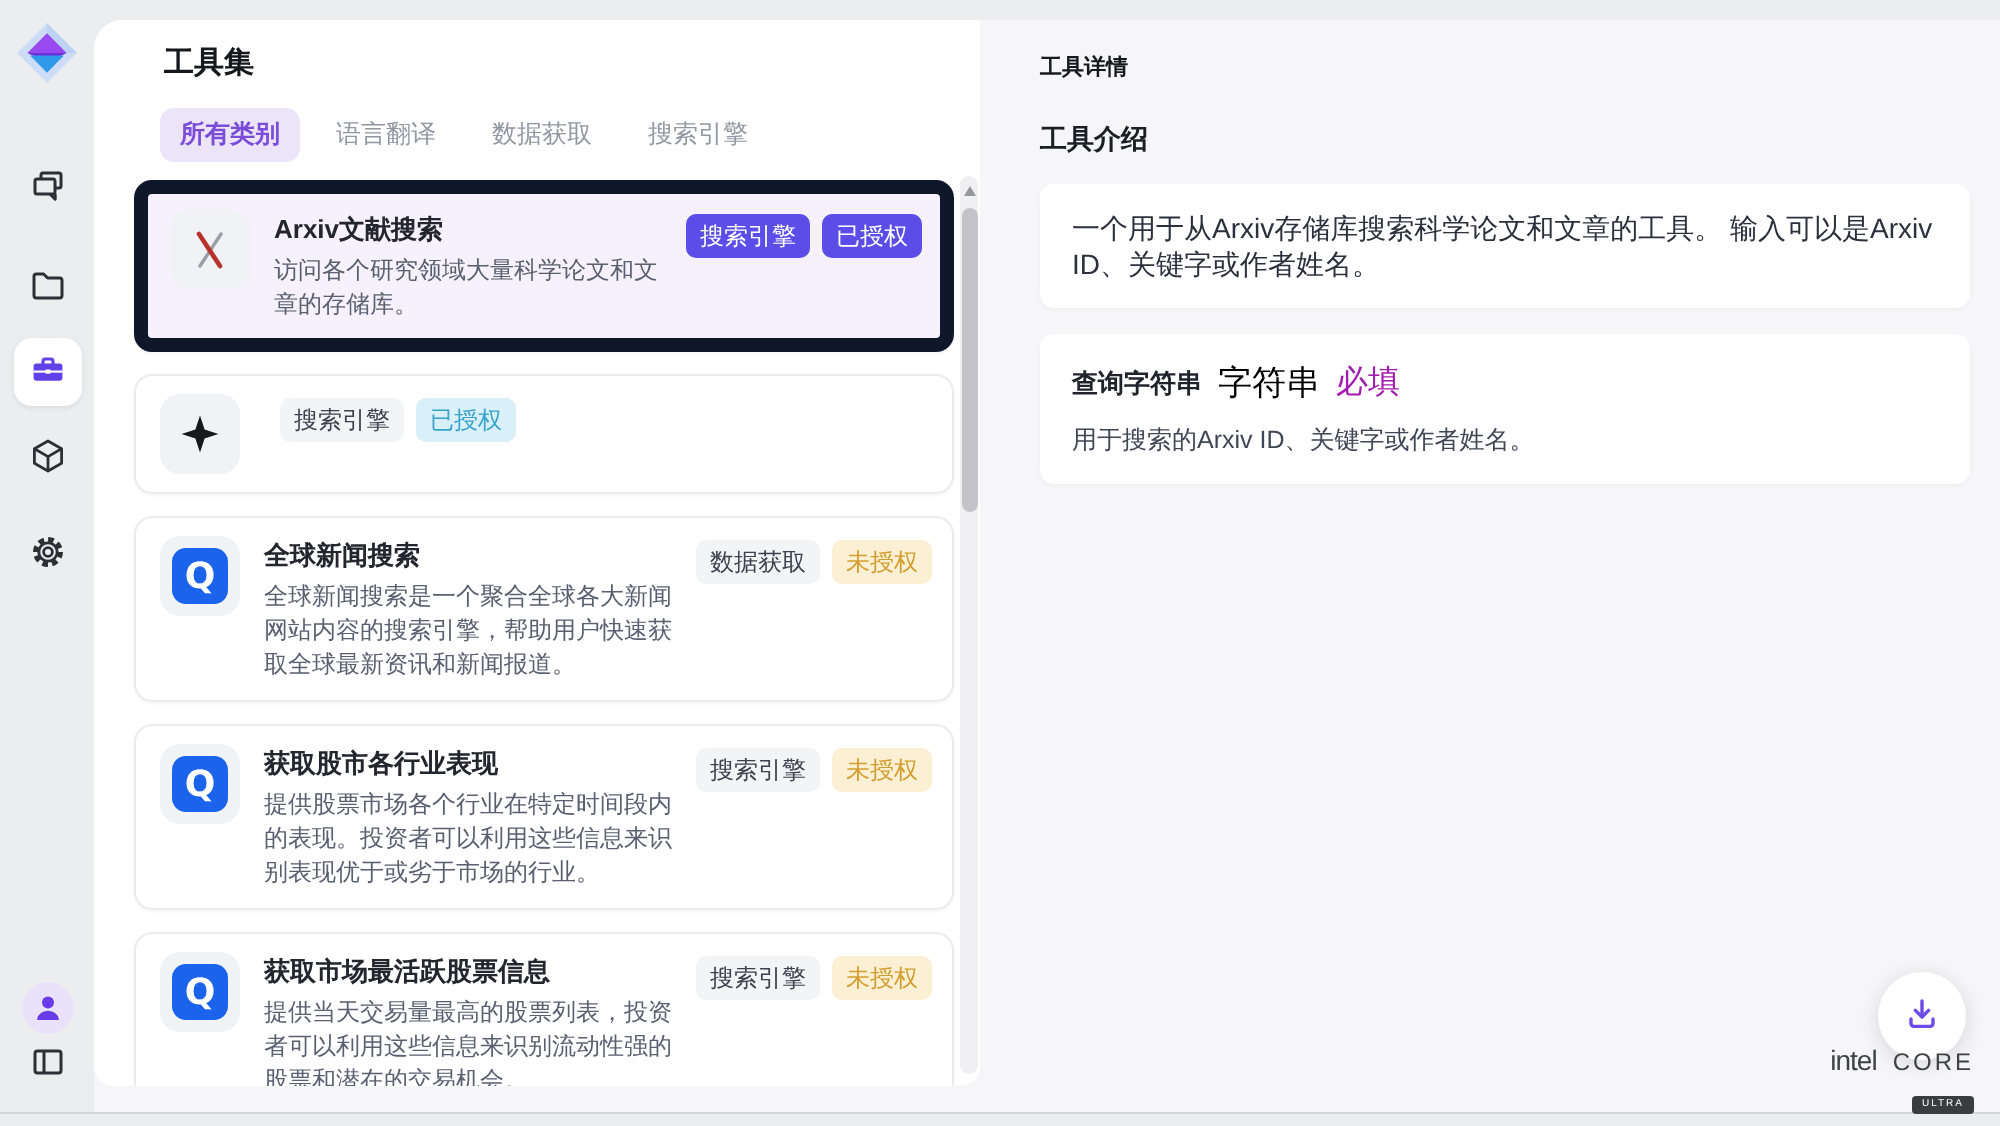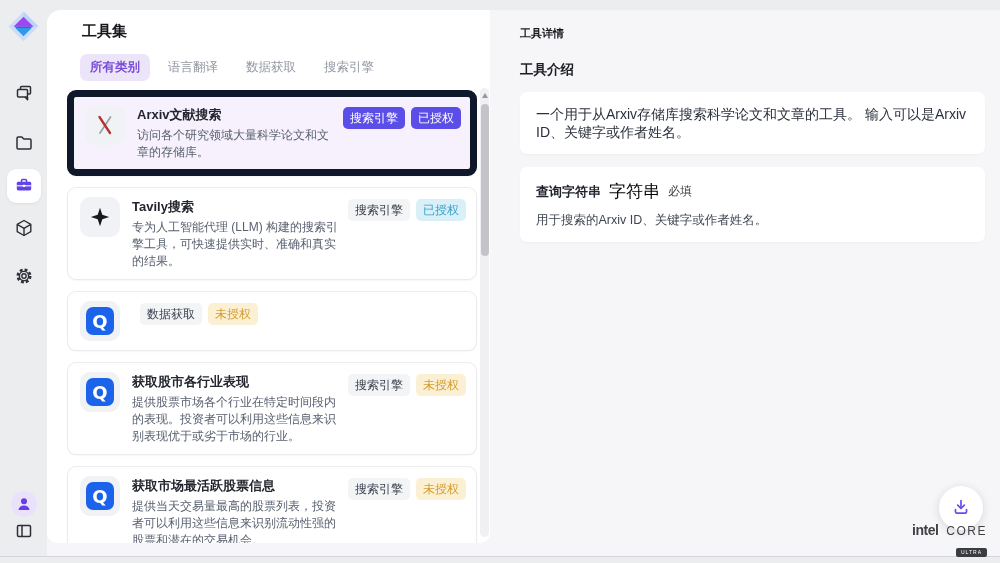--- a/index.html
+++ b/index.html
@@ -44,28 +44,28 @@
 
   
   .details{position:absolute;left:443px;top:0;width:510px;height:546px;padding:16px 15px 0 30px}
   .details-title{font-size:11px;font-weight:bold;color:#17181d}
   .section-h{font-size:13.5px;font-weight:bold;color:#1c1e24;margin-top:20px}
   .d-card{background:#ffffff;border-radius:7px;margin-top:13px;padding:13px 16px;box-shadow:0 1px 2px rgba(20,20,40,.03)}
   .d-intro{font-size:14px;color:#2b313c;line-height:18px}
   .param-row{display:flex;align-items:center;gap:8px}
   .param-name{font-size:13px;font-weight:bold;color:#1f232b}
   .param-type{font-size:17px;color:#000000}
-  .param-req{font-size:12px;color:#404040}
+  .param-req{font-size:16px;color:#a21caf}
   .param-desc{font-size:12.5px;color:#3f4654;margin-top:9px;line-height:17px}
 
   
   .dl-btn{position:absolute;right:17px;bottom:33px;width:44px;height:44px;border-radius:50%;background:#fff;border:none;box-shadow:0 2px 10px rgba(30,30,60,.14);display:flex;align-items:center;justify-content:center;cursor:pointer;z-index:5}
   .intel{position:absolute;right:13px;bottom:6px;text-align:right;color:#3f4145;z-index:5;line-height:13px}
   .i-top{font-size:0}
-  .i-word{font-size:14px;font-weight:bold;letter-spacing:-0.5px}
+  .i-word{font-size:14px;font-weight:normal;letter-spacing:-0.5px}
   .i-core{font-size:12px;letter-spacing:1.5px;margin-left:8px;text-transform:uppercase}
   .i-badge{display:inline-block;background:#3a3c40;color:#fff;font-size:5px;line-height:7px;padding:1px 5px;border-radius:2px;letter-spacing:1px;text-transform:uppercase;margin-top:1px}
   .bottom-line{position:absolute;left:0;top:556px;width:1000px;height:1px;background:#d2d6dc;z-index:4}
 </style>
 </head>
 <body>
 
 <aside class="sidebar">
   <div class="logo">
     <svg viewBox="0 0 30 30" width="31" height="31">
@@ -164,32 +164,32 @@
             <span class="badge b-solid">搜索引擎</span>
             <span class="badge b-solid">已授权</span>
           </div>
         </div>
         <div class="tool-card">
           <div class="tool-icon">
             <svg width="24" height="24" viewBox="0 0 24 24">
               <path d="M12 2.8 L14.3 9.7 L21.2 12 L14.3 14.3 L12 21.2 L9.7 14.3 L2.8 12 L9.7 9.7 Z" fill="#17181c"></path>
             </svg>
           </div>
-          <div class="tool-body">
-            <div class="tool-name">Tavily搜索</div>
-            <div class="tool-desc">专为人工智能代理 (LLM) 构建的搜索引擎工具，可快速提供实时、准确和真实的结果。</div>
-          </div>
           <div class="tool-badges">
             <span class="badge b-muted">搜索引擎</span>
             <span class="badge b-info">已授权</span>
           </div>
         </div>
         <div class="tool-card">
           <div class="tool-icon">
             <span class="q-glyph">Q</span>
+          </div>
+          <div class="tool-body">
+            <div class="tool-name">全球新闻搜索</div>
+            <div class="tool-desc">全球新闻搜索是一个聚合全球各大新闻网站内容的搜索引擎，帮助用户快速获取全球最新资讯和新闻报道。</div>
           </div>
           <div class="tool-badges">
             <span class="badge b-muted">数据获取</span>
             <span class="badge b-warn">未授权</span>
           </div>
         </div>
         <div class="tool-card">
           <div class="tool-icon">
             <span class="q-glyph">Q</span>
           </div>

